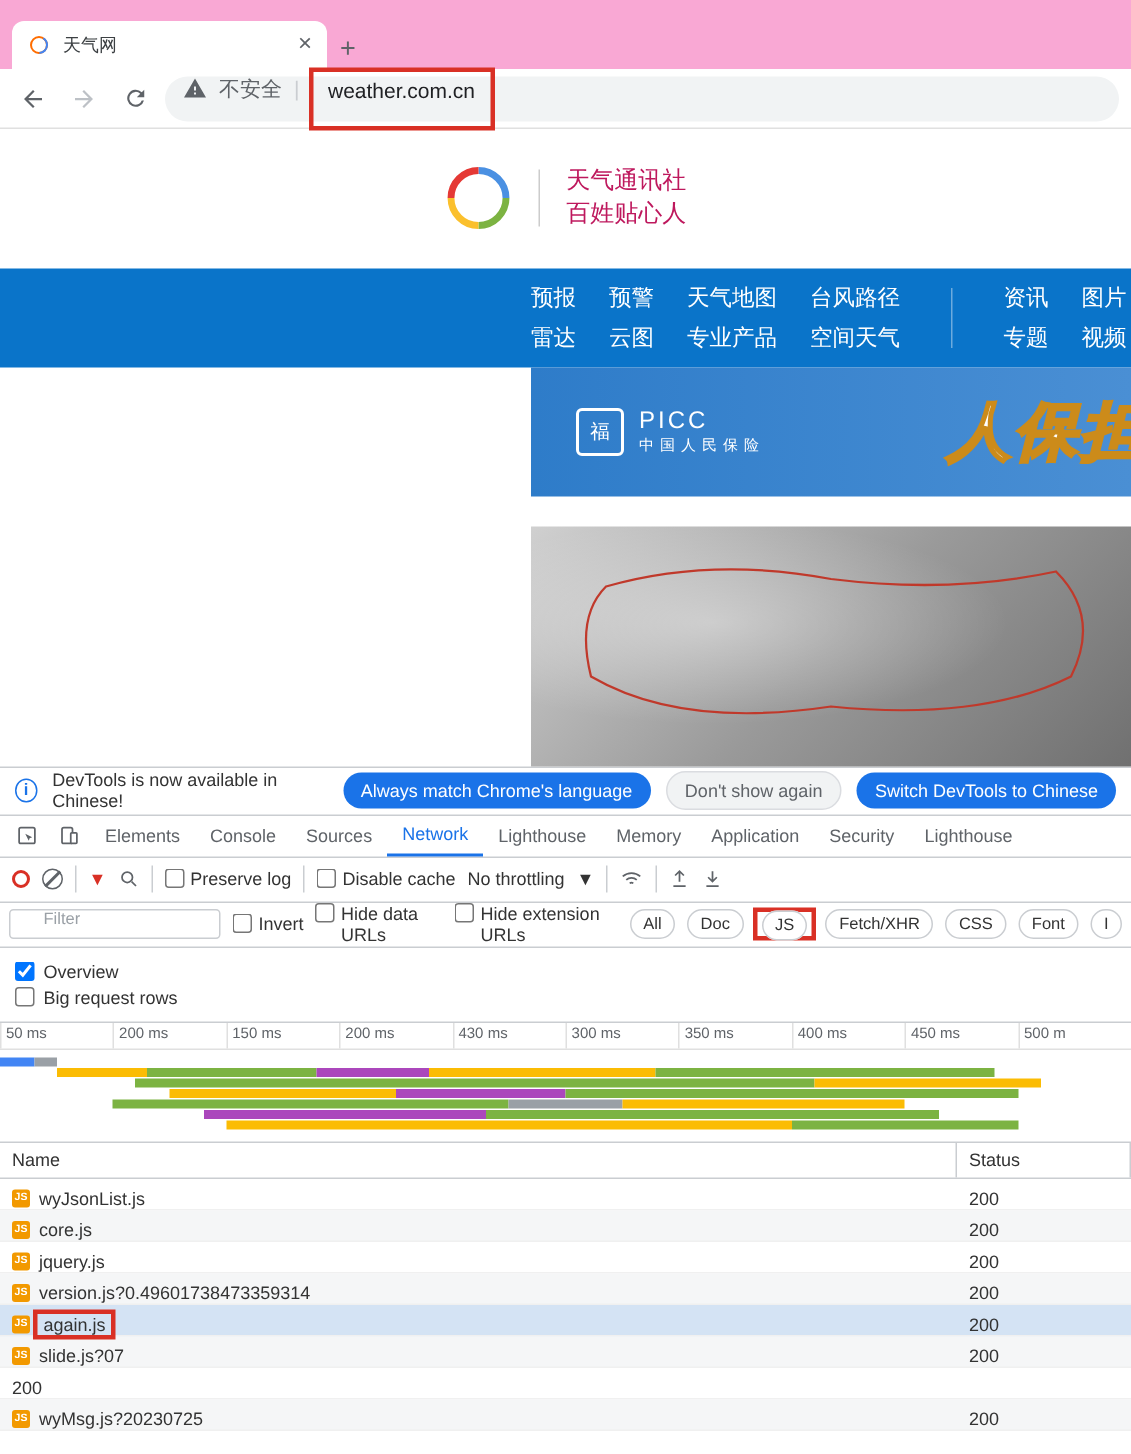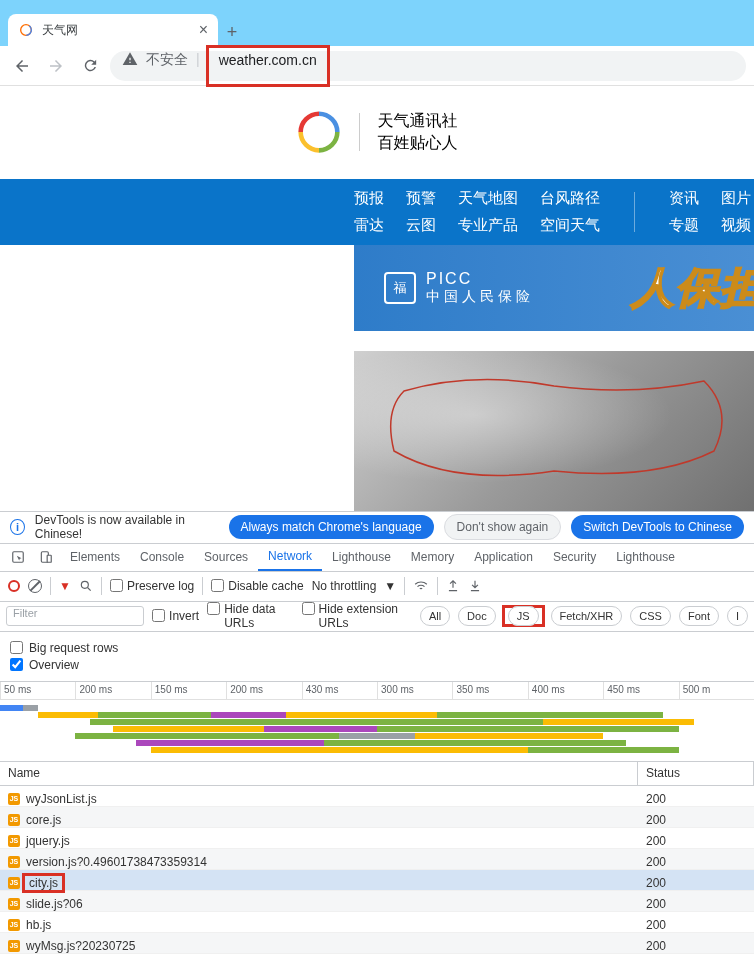--- a/index.html
+++ b/index.html
@@ -1,34 +1,34 @@
 <!DOCTYPE html>
 <html><head>
 <meta charset="utf-8">
 <style>
 *{margin:0;padding:0;box-sizing:border-box;font-family:-apple-system,BlinkMacSystemFont,"Segoe UI",Arial,sans-serif}
 body{width:754px;background:#fff;font-size:13px;color:#333}
 
-.tabbar{height:46px;background:#7dd3fc;display:flex;align-items:flex-end;padding-left:8px}
+.tabbar{height:46px;background:#f9a8d4;display:flex;align-items:flex-end;padding-left:8px}
 .tab{height:32px;width:210px;background:#fff;border-radius:8px 8px 0 0;display:flex;align-items:center;padding:0 10px;gap:8px}
 .tab-favicon{width:16px;height:16px}
 .tab-title{flex:1;font-size:12px;color:#3c4043}
 .tab-close{color:#5f6368;font-size:16px;cursor:pointer}
 .newtab{width:28px;height:28px;display:flex;align-items:center;justify-content:center;color:#5f6368;font-size:18px}
 .toolbar{height:40px;background:#fff;display:flex;align-items:center;padding:0 8px;gap:6px;border-bottom:1px solid #e0e0e0}
 .nav-btn{width:28px;height:28px;display:flex;align-items:center;justify-content:center;color:#5f6368;border-radius:50%}
 .nav-btn.disabled{color:#bdc1c6}
 .addrbar{flex:1;height:30px;background:#f1f3f4;border-radius:15px;display:flex;padding:0 12px;gap:8px;color:#5f6368;font-size:14px}
 .url-highlight{border:3px solid #d93025;padding:4px 10px;margin:-6px -2px -6px -2px}
 
 .page{background:#fff}
 .logo-sec{display:flex;align-items:center;justify-content:center;gap:18px;padding:24px 0}
 .logo-swirl{width:44px;height:44px}
 .logo-divider{width:1px;height:38px;background:#ccc}
-.logo-text{color:#000000;font-size:16px;line-height:1.4}
+.logo-text{color:#be185d;font-size:16px;line-height:1.4}
 .navbar{height:66px;background:#0a74c9;color:#fff;display:flex;align-items:center;padding-left:354px;gap:22px;font-size:15px}
 .nav-col{display:flex;flex-direction:column;gap:8px}
 .nav-divider{width:1px;height:40px;background:rgba(255,255,255,0.4);margin:0 12px}
 .banner{margin-left:354px;height:86px;background:linear-gradient(90deg,#2e7cc9,#4a8fd4);display:flex;align-items:center;padding:0 30px;position:relative;overflow:hidden}
 .picc{color:#fff;display:flex;align-items:center;gap:10px}
 .picc-logo{width:32px;height:32px;border:2px solid #fff;border-radius:4px;display:flex;align-items:center;justify-content:center}
 .banner-text{position:absolute;right:-10px;font-size:42px;font-weight:900;font-style:italic;color:#fff;-webkit-text-stroke:2px #cc8b1a;letter-spacing:2px}
 .map-sec{margin-left:354px;margin-top:20px;height:160px;background:linear-gradient(135deg,#d0d0d0,#9a9a9a,#707070);position:relative;overflow:hidden}
 .map-overlay{position:absolute;inset:0;background:radial-gradient(ellipse at 30% 40%,rgba(255,255,255,0.4),transparent 50%)}
 
@@ -43,21 +43,21 @@
 .dt-tab{padding:0 10px;height:28px;display:flex;align-items:center;color:#5f6368;cursor:pointer}
 .dt-tab.active{color:#1a73e8;border-bottom:2px solid #1a73e8}
 .dt-toolbar{height:30px;display:flex;align-items:center;padding:0 8px;gap:8px;border-bottom:1px solid #cacdd1;font-size:12px}
 .rec-dot{width:12px;height:12px;border:2px solid #d93025;border-radius:50%}
 .clear-icon{width:14px;height:14px;border:1.5px solid #5f6368;border-radius:50%;position:relative}
 .clear-icon::after{content:"";position:absolute;width:14px;height:1.5px;background:#5f6368;transform:rotate(-45deg);top:5px;left:-1px}
 .funnel{color:#d93025}
 .tb-sep{width:1px;height:18px;background:#cacdd1}
 .dt-cb{display:flex;gap:4px}
 .dt-filter{height:30px;display:flex;align-items:center;padding:0 6px;gap:8px;border-bottom:1px solid #cacdd1;font-size:12px}
-.filter-input{width:160px;height:20px;border:1px solid #cacdd1;border-radius:3px;padding:0 6px;font-size:11px;color:#9aa0a6}
+.filter-input{width:160px;height:20px;border:1px solid #cacdd1;border-radius:3px;padding:0 22px;font-size:11px;color:#9aa0a6}
 .type-btn{padding:3px 8px;border:1px solid #cacdd1;border-radius:10px;font-size:11px;cursor:pointer;background:#fff}
 .js-highlight{border:3px solid #d93025;padding:1px 3px;margin:-2px}
 .dt-opts{padding:6px 10px;border-bottom:1px solid #cacdd1;font-size:12px}
 .dt-opts label{display:flex;align-items:center;gap:6px;margin:3px 0}
 .timeline{height:80px;border-bottom:1px solid #cacdd1;position:relative;background:#fff}
 .tl-ruler{height:18px;border-bottom:1px solid #e0e0e0;display:flex;font-size:10px;color:#5f6368}
 .tl-tick{flex:1;border-left:1px solid #e0e0e0;padding-left:3px;padding-top:2px}
 .tl-body{height:62px;position:relative;padding:4px 0}
 .tl-row{height:6px;margin:1px 0;display:flex}
 .tl-bar{height:100%}
@@ -154,21 +154,21 @@
     <div class="nav-col">
         <span>图片</span>
         <span>视频</span>
       </div>
   </div>
   <div class="banner">
     <div class="picc">
       <div class="picc-logo">福</div>
       <div>
         <div style="font-size:16px;letter-spacing:2px">PICC</div>
-        <div style="font-size:14px;letter-spacing:4px">中国人民保险</div>
+        <div style="font-size:10px;letter-spacing:4px">中国人民保险</div>
       </div>
     </div>
     <div class="banner-text">人保担</div>
   </div>
   <div class="map-sec">
     <div class="map-overlay"></div>
     <svg width="100%" height="100%" viewBox="0 0 400 160" style="position:absolute">
       <path d="M50 40 Q120 20 200 35 Q280 45 350 30 Q380 60 360 100 Q300 130 200 120 Q100 135 40 100 Q30 60 50 40Z" fill="none" stroke="#c0392b" stroke-width="1.5"></path>
     </svg>
   </div>
@@ -255,26 +255,26 @@
     <span class="type-btn">All</span>
     <span class="type-btn">Doc</span>
     <span class="js-highlight"><span class="type-btn">JS</span></span>
     <span class="type-btn">Fetch/XHR</span>
     <span class="type-btn">CSS</span>
     <span class="type-btn">Font</span>
     <span class="type-btn">I</span>
   </div>
   <div class="dt-opts">
     <label>
-        <input type="checkbox" style="">
-        <span>Big request rows</span>
-      </label>
-    <label>
         <input type="checkbox" checked="" style="">
         <span>Overview</span>
+      </label>
+    <label>
+        <input type="checkbox" style="">
+        <span>Big request rows</span>
       </label>
   </div>
   <div class="timeline">
     <div class="tl-ruler" id="tl-ruler">
         <div class="tl-tick">50 ms</div>
         <div class="tl-tick">200 ms</div>
         <div class="tl-tick">150 ms</div>
         <div class="tl-tick">200 ms</div>
         <div class="tl-tick">430 ms</div>
         <div class="tl-tick">300 ms</div>
@@ -354,36 +354,32 @@
       <div class="table-row">
         <div class="td-name">
           <span class="js-icon">JS</span>
           <span>version.js?0.49601738473359314</span>
         </div>
         <div class="td-status">200</div>
       </div>
       <div class="table-row selected">
         <div class="td-name">
           <span class="js-icon">JS</span>
-          <span><span class="city-highlight">city.js</span></span>
-        </div>
-        <div class="td-status">200</div>
-      </div>
-      <div class="table-row">
-        <div class="td-name">
-          <span class="js-icon">JS</span>
-          <span>slide.js?06</span>
-        </div>
-        <div class="td-status">200</div>
-      </div>
-      <div class="table-row">
-        <div class="td-name">
-          <span class="js-icon">JS</span>
-          <span>hb.js</span>
-        </div>
+          <span><span class="city-highlight">again.js</span></span>
+        </div>
+        <div class="td-status">200</div>
+      </div>
+      <div class="table-row">
+        <div class="td-name">
+          <span class="js-icon">JS</span>
+          <span>slide.js?07</span>
+        </div>
+        <div class="td-status">200</div>
+      </div>
+      <div class="table-row">
         <div class="td-status">200</div>
       </div>
       <div class="table-row">
         <div class="td-name">
           <span class="js-icon">JS</span>
           <span>wyMsg.js?20230725</span>
         </div>
         <div class="td-status">200</div>
       </div>
     </div>

